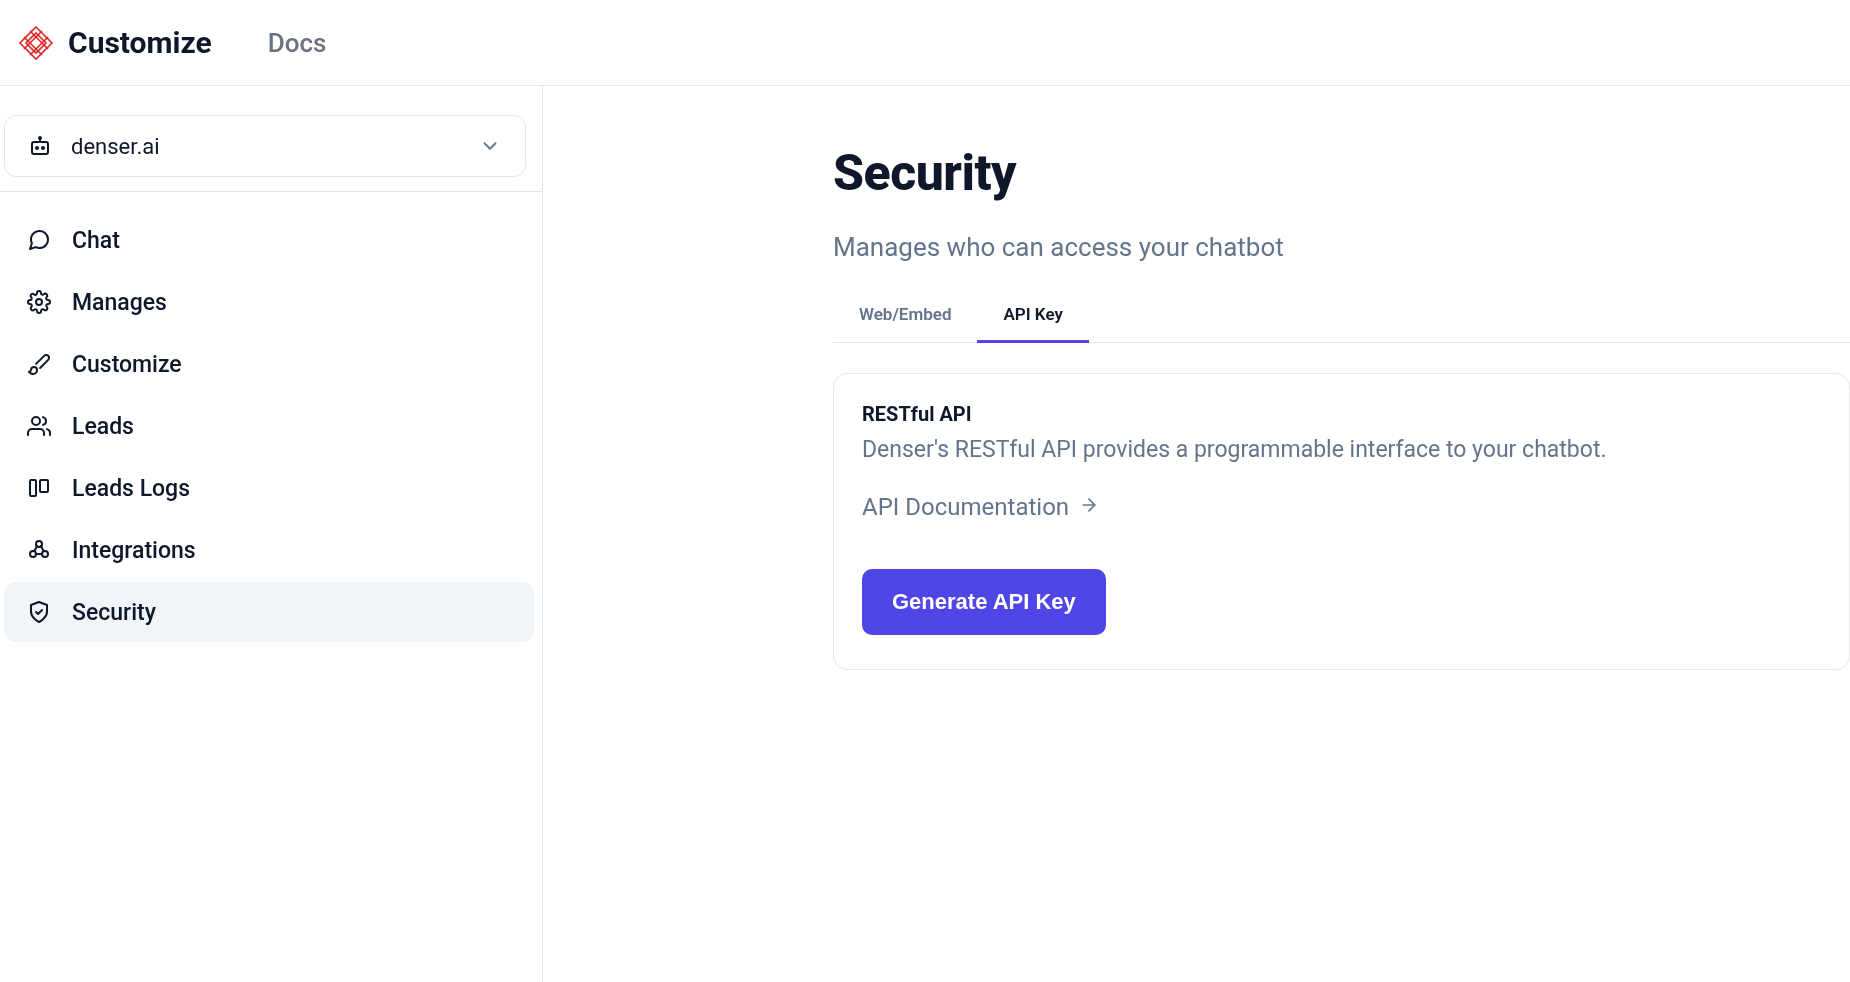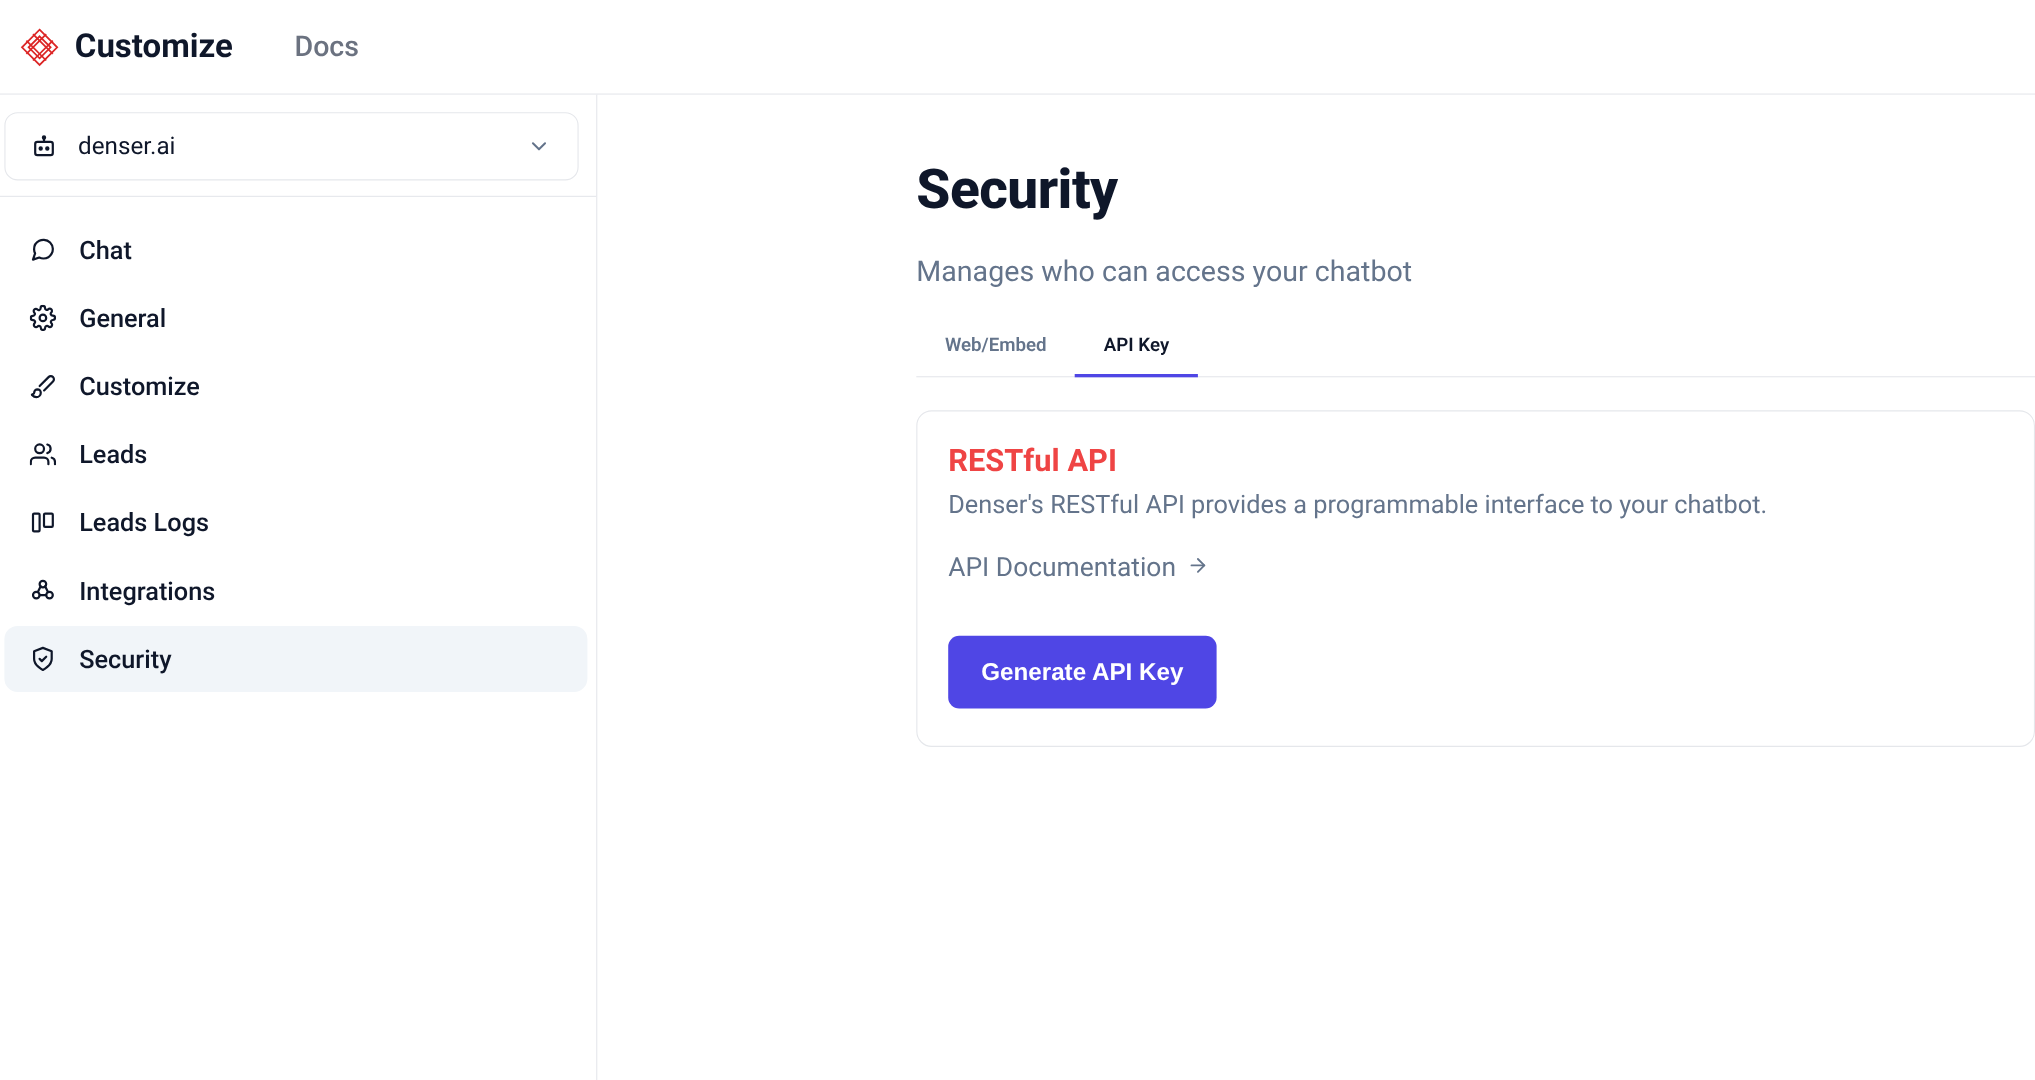--- a/index.html
+++ b/index.html
@@ -49,21 +49,21 @@
     .layout {
       display: flex;
       height: calc(100% - 86px);
     }
     .sidebar {
       width: 543px;
       border-right: 1px solid #e5e7eb;
       padding: 12px 8px 0 4px;
     }
     .selector {
-      margin: 4px 8px 0 0;
+      margin: 17px 8px 0 0;
       border: 1px solid #e5e7eb;
       border-radius: 12px;
       height: 62px;
       display: flex;
       align-items: center;
       padding: 0 22px;
       cursor: pointer;
       justify-content: space-between;
     }
     .selector-left {
@@ -154,23 +154,23 @@
       height: 3px;
       background: #4f46e5;
     }
     .card {
       margin-top: 30px;
       border: 1px solid #e5e7eb;
       border-radius: 14px;
       padding: 28px 28px 34px 28px;
     }
     .card-title {
-      font-size: 28px;
+      font-size: 20px;
       font-weight: 700;
-      color: #ef4444;
+      color: #0f172a;
     }
     .card-desc {
       font-size: 23px;
       color: #64748b;
       margin-top: 10px;
       white-space: nowrap;
     }
     .doc-link {
       display: inline-flex;
       align-items: center;
@@ -250,21 +250,21 @@
         <span>Chat</span>
       </div>
 
       <div class="nav-item">
         <span class="nav-icon">
           <svg width="24" height="24" viewBox="0 0 24 24" fill="none" stroke="currentColor" stroke-width="2" stroke-linecap="round" stroke-linejoin="round">
             <circle cx="12" cy="12" r="3"></circle>
             <path d="M19.4 15a1.65 1.65 0 0 0 .33 1.82l.06.06a2 2 0 1 1-2.83 2.83l-.06-.06a1.65 1.65 0 0 0-1.82-.33 1.65 1.65 0 0 0-1 1.51V21a2 2 0 0 1-4 0v-.09a1.65 1.65 0 0 0-1-1.51 1.65 1.65 0 0 0-1.82.33l-.06.06a2 2 0 1 1-2.83-2.83l.06-.06a1.65 1.65 0 0 0 .33-1.82 1.65 1.65 0 0 0-1.51-1H3a2 2 0 0 1 0-4h.09a1.65 1.65 0 0 0 1.51-1 1.65 1.65 0 0 0-.33-1.82l-.06-.06a2 2 0 1 1 2.83-2.83l.06.06a1.65 1.65 0 0 0 1.82.33h0a1.65 1.65 0 0 0 1-1.51V3a2 2 0 0 1 4 0v.09a1.65 1.65 0 0 0 1 1.51h0a1.65 1.65 0 0 0 1.82-.33l.06-.06a2 2 0 1 1 2.83 2.83l-.06.06a1.65 1.65 0 0 0-.33 1.82v0a1.65 1.65 0 0 0 1.51 1H21a2 2 0 0 1 0 4h-.09a1.65 1.65 0 0 0-1.51 1z"></path>
           </svg>
         </span>
-        <span>General</span>
+        <span>Manages</span>
       </div>
 
       <div class="nav-item">
         <span class="nav-icon">
           <svg width="24" height="24" viewBox="0 0 24 24" fill="none" stroke="currentColor" stroke-width="2" stroke-linecap="round" stroke-linejoin="round">
             <path d="M9.06 11.9l8.07-8.06a2.85 2.85 0 1 1 4.03 4.03l-8.06 8.08"></path>
             <path d="M7.07 14.94c-1.66 0-3 1.35-3 3.02 0 1.33-2.5 1.52-2 2.02 1.08 1.1 2.49 2.02 4 2.02 2.2 0 4-1.8 4-4.04a3.01 3.01 0 0 0-3-3.02z"></path>
           </svg>
         </span>
         <span>Customize</span>

